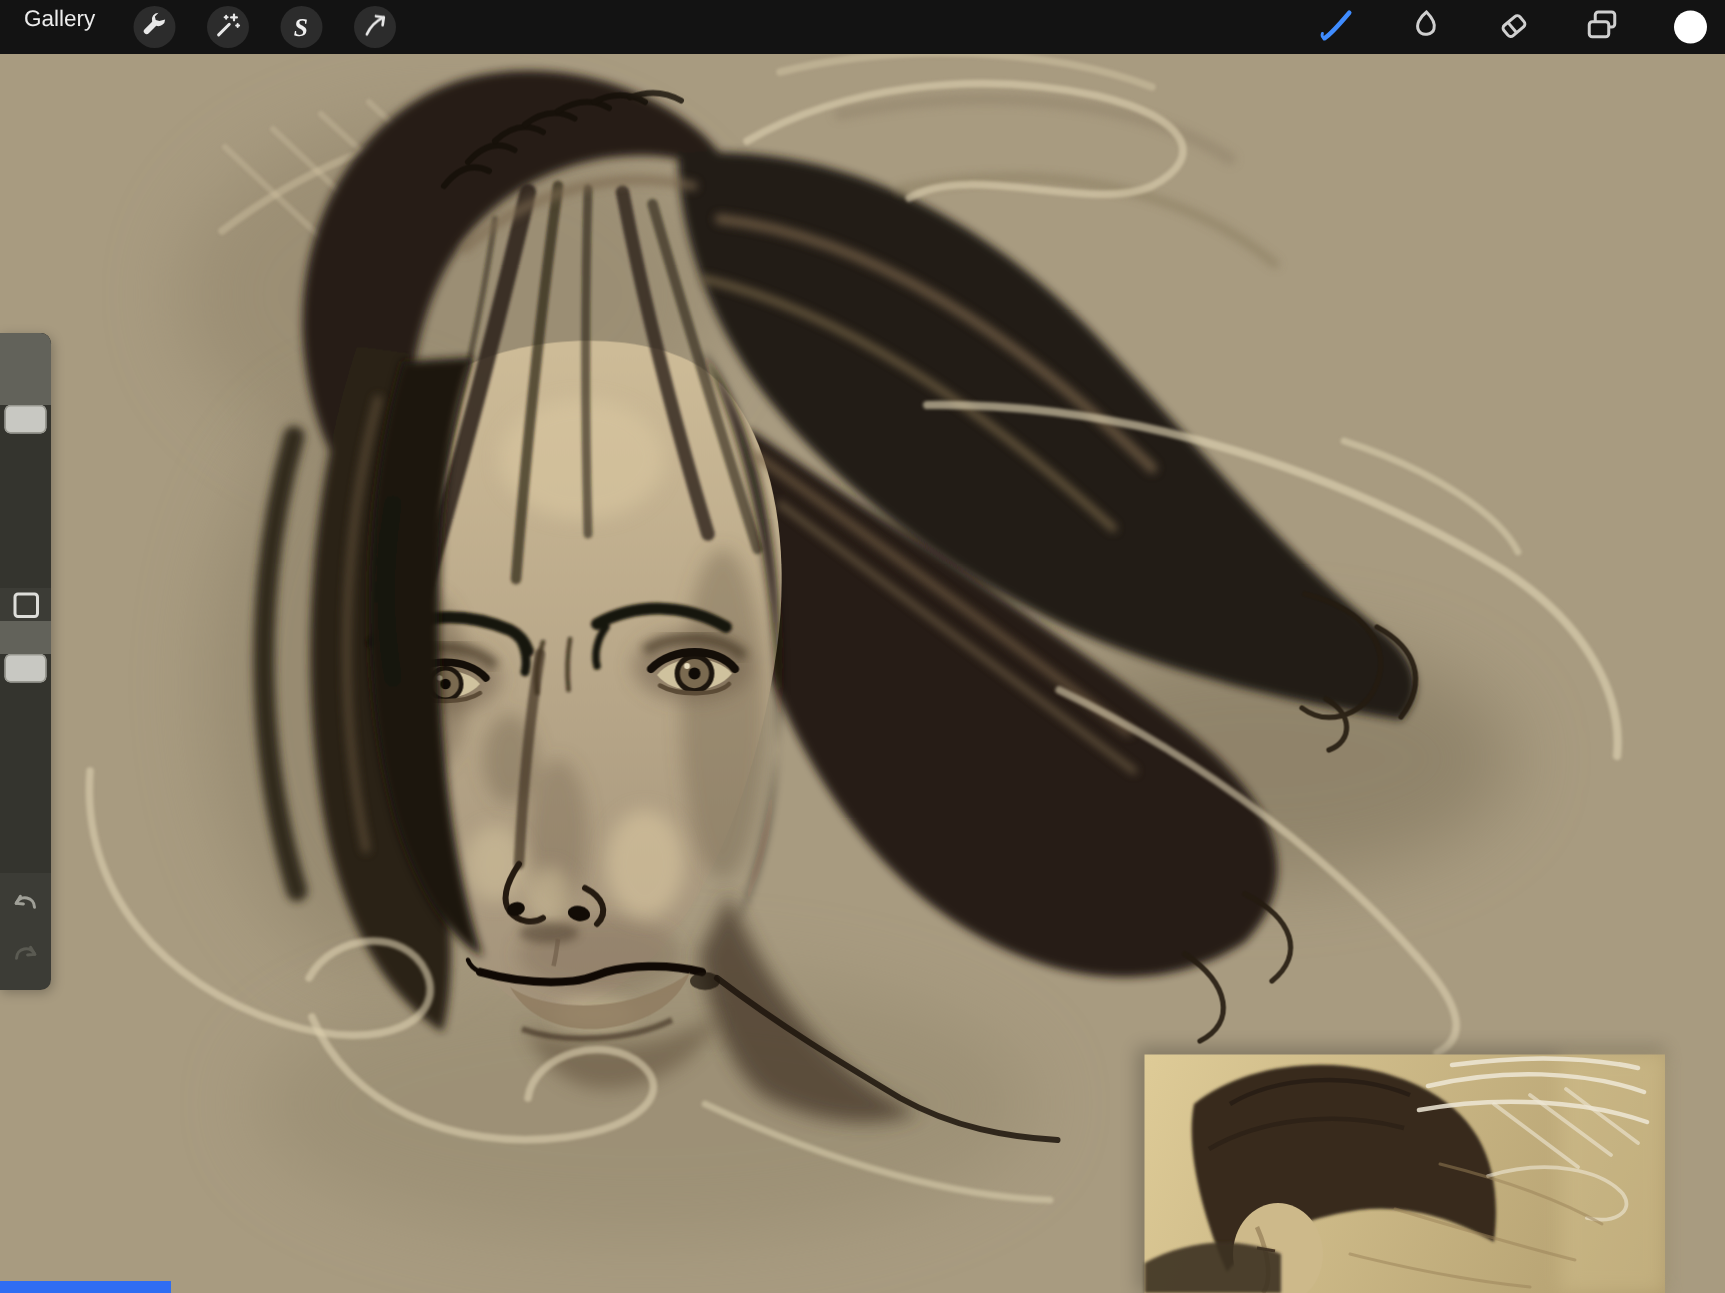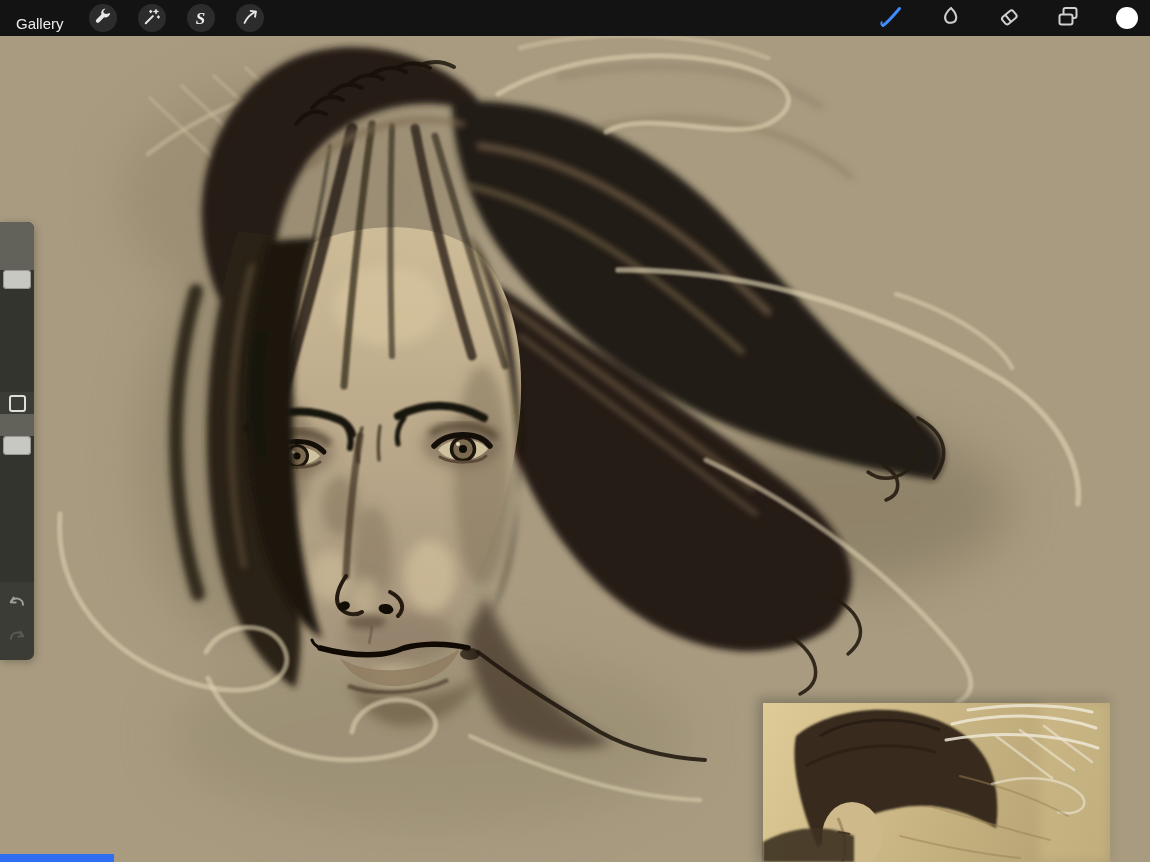--- a/index.html
+++ b/index.html
@@ -6,21 +6,21 @@
   body{
     width:1150px;height:862px;position:relative;overflow:hidden;
     background:#a89b80;font-family:"Liberation Sans",sans-serif;
   }
   
   .topbar{
     position:absolute;top:0;left:0;width:1150px;height:36px;background:#131313;
     display:flex;align-items:center;justify-content:space-between;
     padding:0 10px;box-sizing:border-box;z-index:40;
   }
-  .tb-left,.tb-right{display:flex;align-items:flex-end;}
+  .tb-left,.tb-right{display:flex;align-items:flex-start;}
   .gallery-btn{
     background:none;border:none;color:#ececec;font-size:15px;
     font-family:inherit;padding:0 4px;margin-left:2px;cursor:pointer;
   }
   .tool-circle{
     width:28px;height:28px;border-radius:50%;background:#2c2c2c;border:none;
     display:flex;align-items:center;justify-content:center;
     margin-left:21px;padding:0;cursor:pointer;
   }
   .tb-right .tool-btn{

